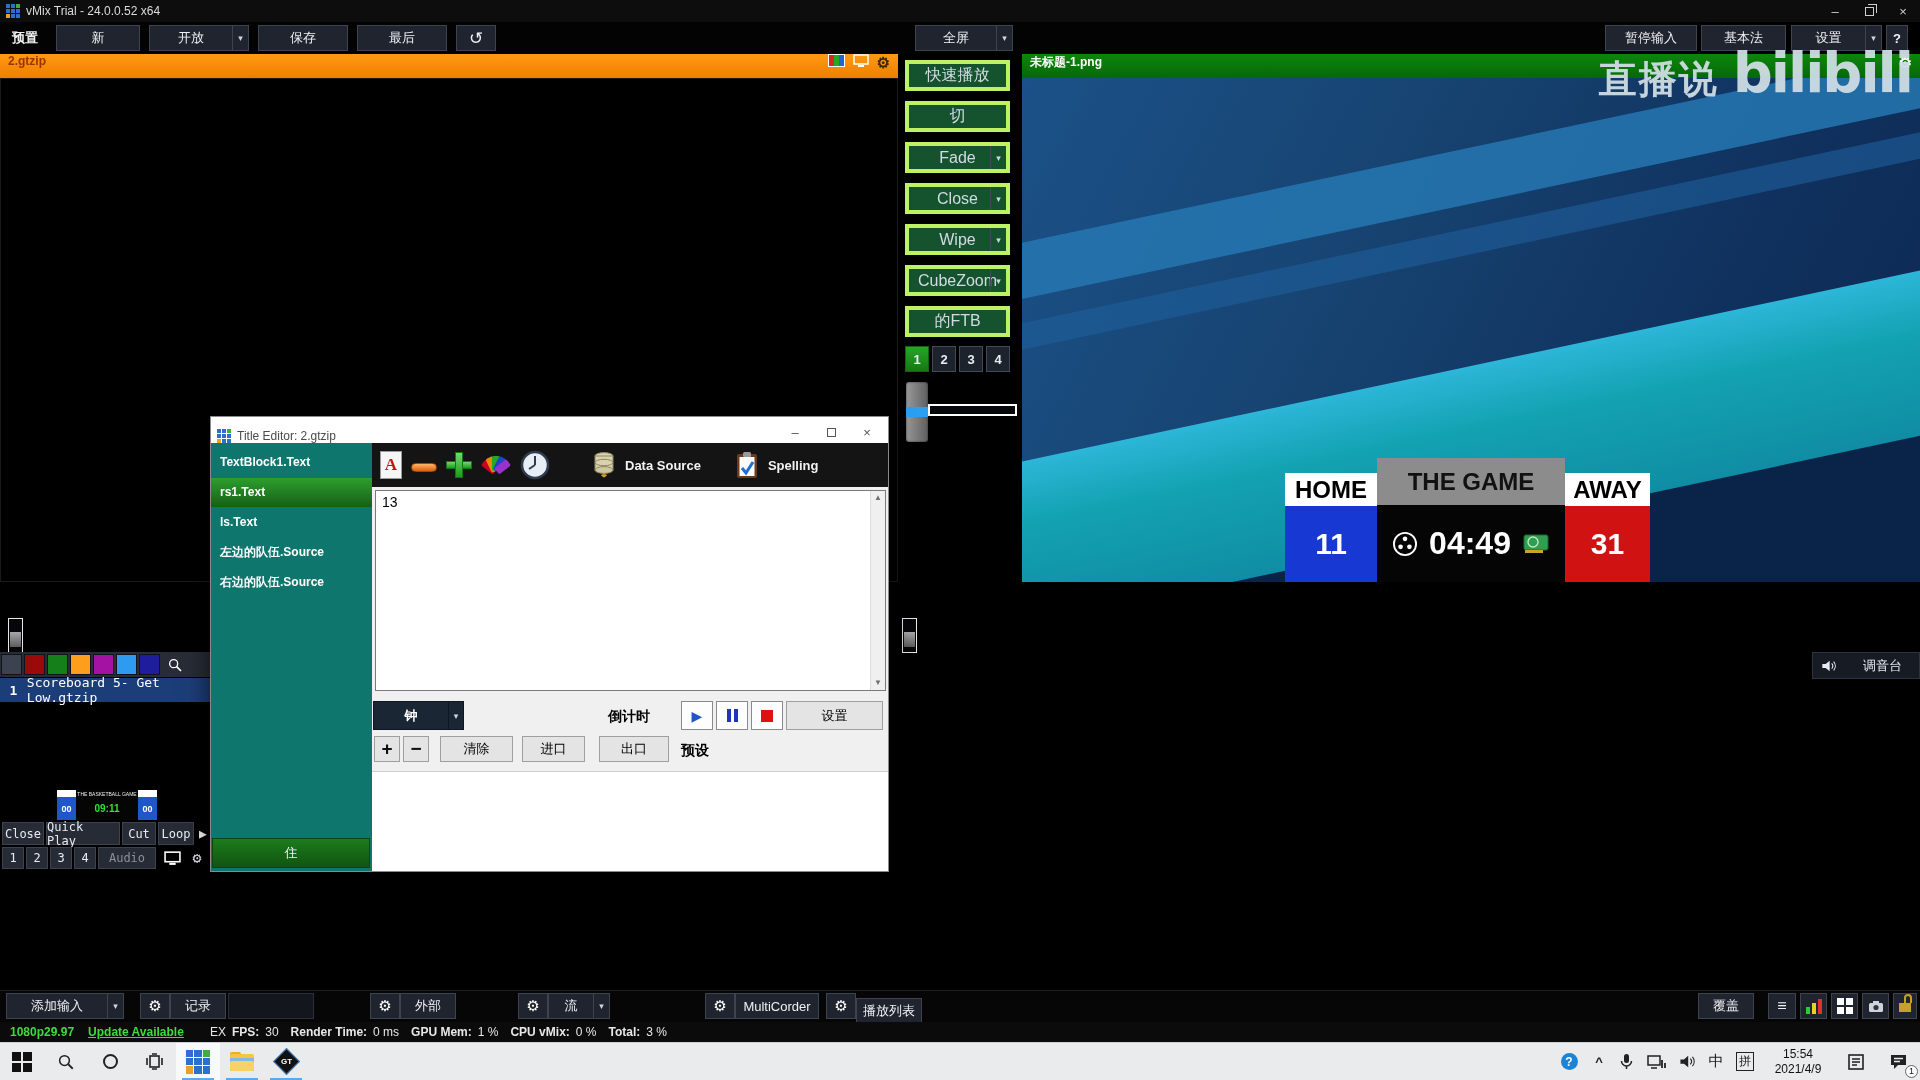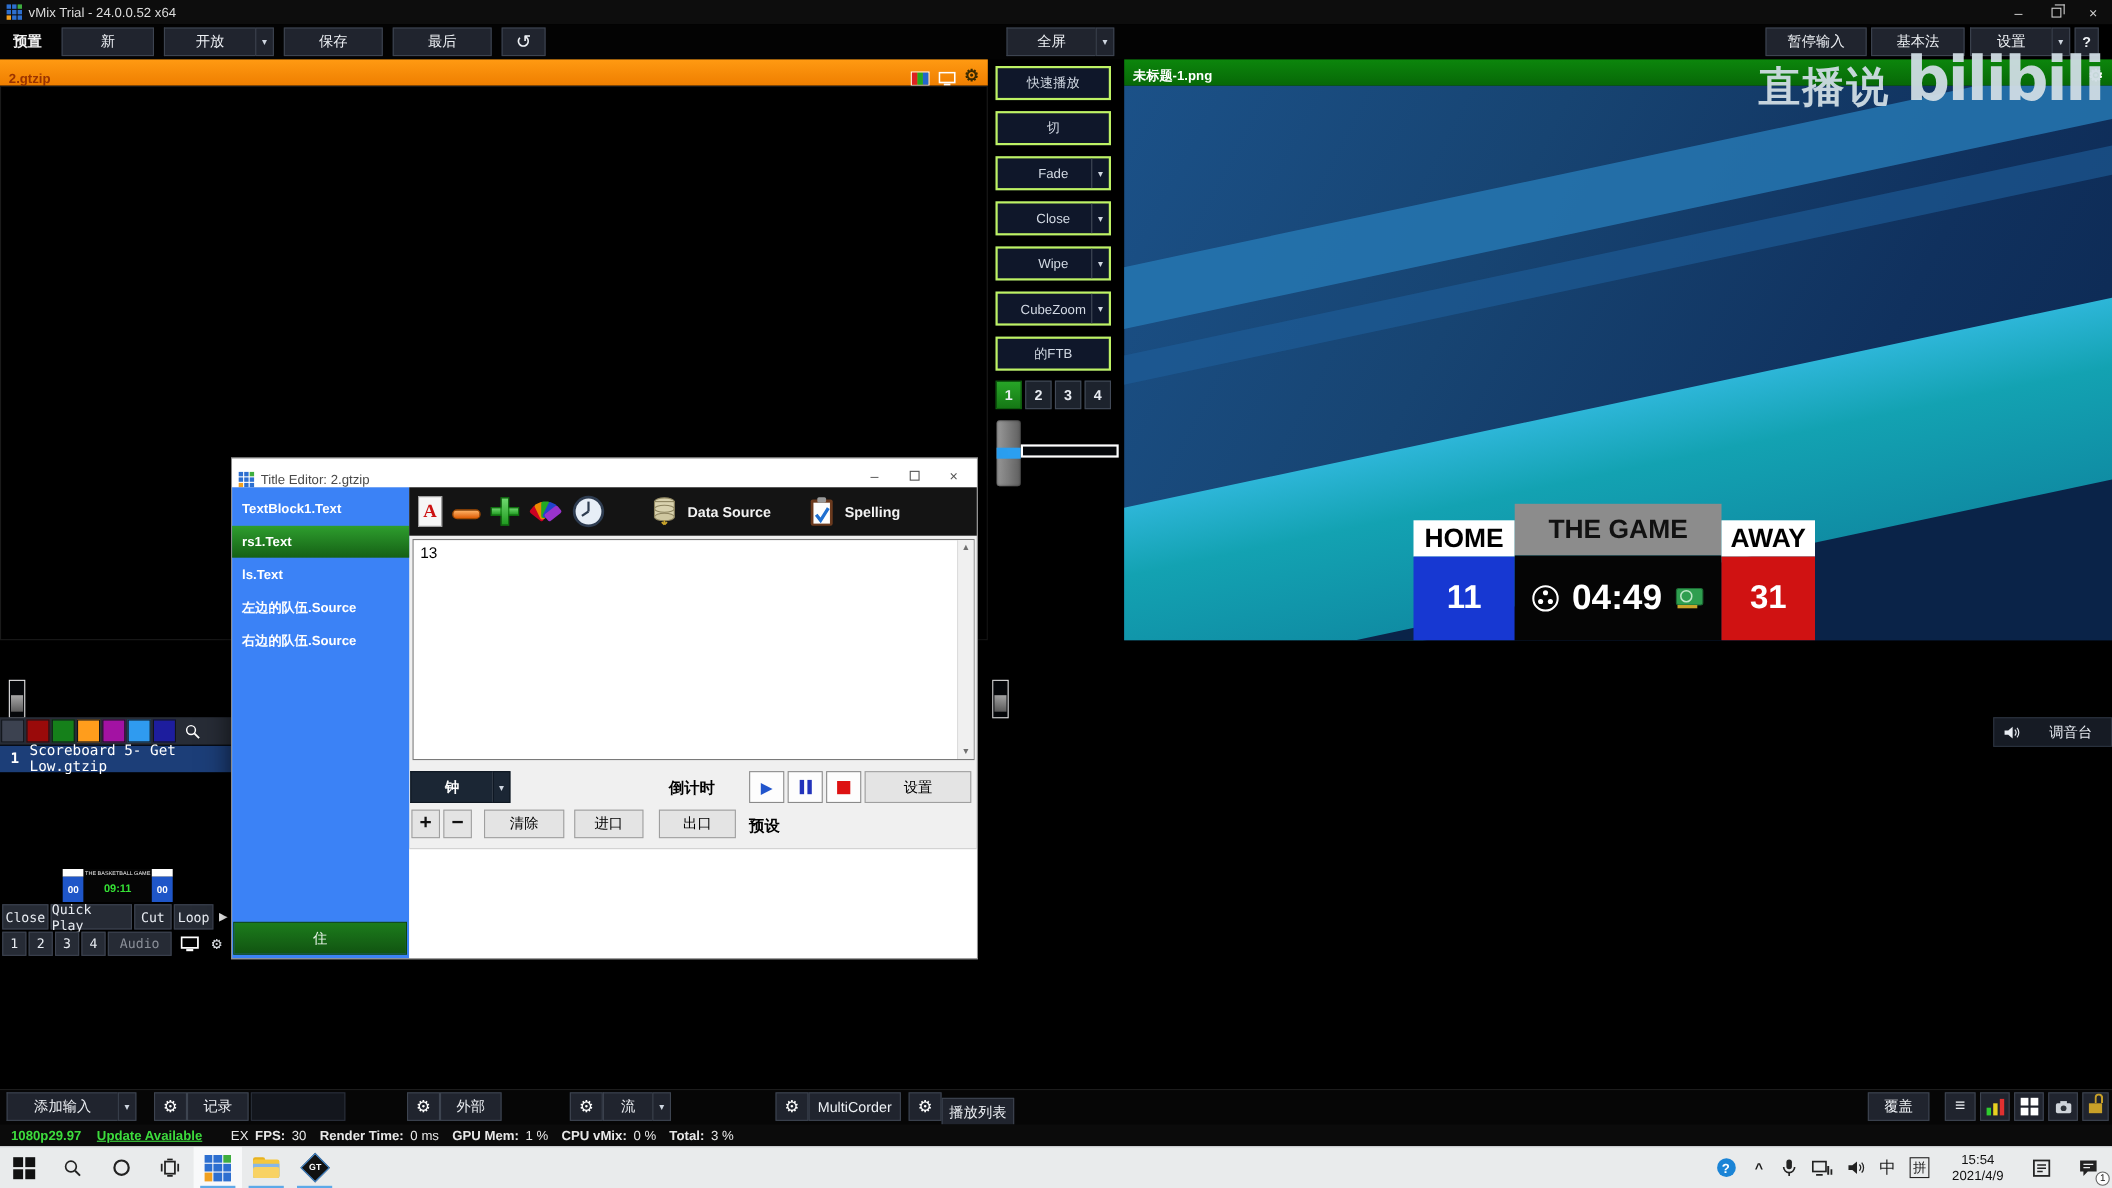--- a/index.html
+++ b/index.html
@@ -20,29 +20,29 @@
 
   
   #toolbar{left:0;top:22px;width:1700px;height:32px;background:#030303}
   .tbtn{height:26px;background:#20242e;border:1px solid #3d4450;color:#eef1f5;font-size:13px;display:flex;align-items:center;justify-content:center;cursor:pointer}
   .split{display:flex;height:26px}
   .split .main{background:#20242e;border:1px solid #3d4450;border-right:none;color:#eef1f5;display:flex;align-items:center;justify-content:center;flex:1}
   .split .arr{width:17px;background:#20242e;border:1px solid #3d4450;display:flex;align-items:center;justify-content:center}
   .arr::after{content:"▾";font-size:9px;color:#cfd6e0}
 
   
-  .pane-hdr{height:24px;font-size:12px;font-weight:bold;display:flex;align-items:flex-end;padding:0 8px;color:#fff}
+  .pane-hdr{height:24px;font-size:12px;font-weight:bold;display:flex;align-items:flex-start;padding:0 8px;color:#fff}
   #prev-hdr{left:0;top:54px;width:898px;background:linear-gradient(#ff9a12,#ef7e00);color:#9b3400}
   #prog-hdr{left:1022px;top:54px;width:898px;background:linear-gradient(#0c860c,#076807)}
   #prev-body{left:0;top:78px;width:898px;height:504px;background:#000;border:1px solid #1a1a1a}
   #prog-body{left:1022px;top:78px;width:898px;height:504px;overflow:hidden;background:linear-gradient(118deg,#1b5188 0%,#174472 35%,#10315e 70%,#0c2750 100%)}
   .band{position:absolute;left:-200px;right:-200px;transform:rotate(-12deg)}
 
   
-  .trbtn{position:absolute;left:905px;width:105px;height:31px;background:#0f172a;border:2px solid #bef264;color:#d3dae4;font-size:12px;display:flex;align-items:center;justify-content:center;cursor:pointer}
+  .trbtn{position:absolute;left:905px;width:105px;height:31px;background:#14532d;border:4px solid #bef264;color:#d3dae4;font-size:16px;display:flex;align-items:center;justify-content:center;cursor:pointer}
   .trbtn .dd{position:absolute;right:0;top:0;bottom:0;width:16px;border-left:1px solid #424a58;display:flex;align-items:center;justify-content:center}
   .stg{position:absolute;top:346px;width:24px;height:26px;background:#1d232d;border:1px solid #424a58;color:#e8ecf2;font-weight:bold;font-size:13px;display:flex;align-items:center;justify-content:center;cursor:pointer}
   .stg.on{background:linear-gradient(#27a527,#157815);border-color:#0f660f}
 
   
   .fader{position:absolute;width:15px;height:35px;border:1px solid #e8e8e8;background:#05070a}
   .fader .fh{position:absolute;left:1px;right:1px;top:13px;height:15px;background:linear-gradient(#a8a8a8,#5c5c5c)}
   .ftick{position:absolute;width:7px;height:5px;background:#2aa82a}
   #tbar-handle{position:absolute;left:906px;top:382px;width:22px;height:60px;border-radius:3px;background:linear-gradient(90deg,#9a9a9a,#5f5f5f);box-shadow:inset 0 0 2px #222}
   #tbar-handle .blue{position:absolute;left:0;right:0;top:25px;height:10px;background:#2b9ff0}
@@ -59,21 +59,21 @@
   #wm-cn{font-size:38px;font-weight:bold;letter-spacing:2px}
   #wm-logo{font-size:56px;font-weight:bold;letter-spacing:-2px;font-family:"DejaVu Sans",sans-serif}
 
   
   #mixer{left:1812px;top:652px;width:108px;height:27px;background:#161b24;border:1px solid #2c3340;color:#e8ecf2;display:flex;align-items:center;gap:26px;padding:0 8px;font-size:13px}
 
   
   #dlg{left:210px;top:416px;width:679px;height:456px;background:#f0f0f0;border:1px solid #8a8a8a;box-shadow:0 6px 24px rgba(0,0,0,.65);z-index:50}
   #dlg-titlebar{position:absolute;left:0;top:0;right:0;height:26px;background:#fff;display:flex;align-items:flex-end;padding:0 6px;gap:6px;color:#4a4a4a;font-size:12px}
   .dlg-wbtn{width:30px;height:22px;color:#555;font-size:13px;display:flex;align-items:center;justify-content:center;cursor:pointer}
-  #dlg-left{position:absolute;left:0;top:26px;width:161px;bottom:0;background:#3b82f6;padding-top:5px}
+  #dlg-left{position:absolute;left:0;top:26px;width:161px;bottom:0;background:#0f766e;padding-top:5px}
   .fld{height:29px;line-height:29px;margin-bottom:1px;color:#fff;font-size:12px;font-weight:bold;padding-left:9px;cursor:pointer;white-space:nowrap}
   .fld.sel{background:linear-gradient(#2e9e2e,#156015)}
   #live-btn{position:absolute;left:1px;right:2px;bottom:3px;height:30px;background:linear-gradient(#1c7c1c,#115411);border:1px solid #0d470d;color:#eaf5ea;font-size:13px;display:flex;align-items:center;justify-content:center;cursor:pointer}
   #dlg-toolbar{position:absolute;left:161px;top:26px;right:0;height:44px;background:#141414;display:flex;align-items:center;gap:9px;padding:0 8px}
   .ic-font{width:22px;height:28px;background:#f6f6f6;border:1px solid #9a9a9a;color:#c11;font-family:"Liberation Serif",serif;font-weight:bold;font-size:17px;display:flex;align-items:center;justify-content:center}
   .ic-minus{width:26px;height:9px;border-radius:5px;background:linear-gradient(#ffb468,#e05f08);border:1px solid #a34a00;margin-top:4px}
   .ic-plus{position:relative;width:26px;height:26px}
   .ic-plus i{position:absolute;background:linear-gradient(#6fd96f,#1f9a1f);border:1px solid #0e7a0e}
   .ic-plus .h{left:0;top:9px;width:26px;height:8px}
   .ic-plus .v{left:9px;top:0;width:8px;height:26px}

